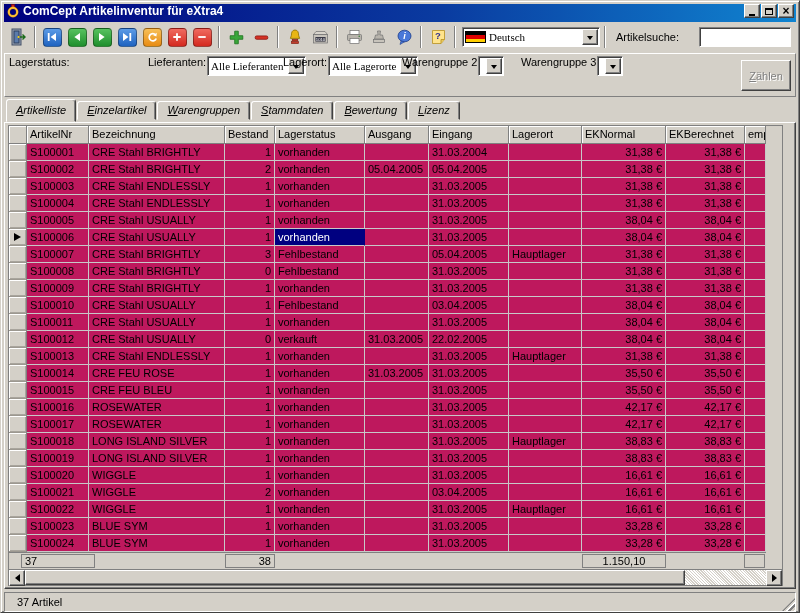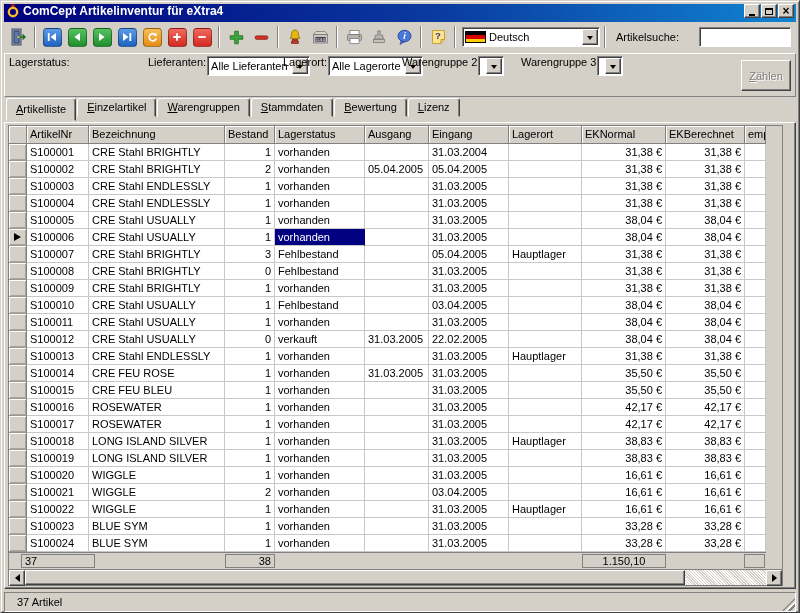--- a/index.html
+++ b/index.html
@@ -39,21 +39,21 @@
   
   .toolbar { height:30px; flex:0 0 30px; display:flex; align-items:center; padding:1px 2px; gap:1px; }
   .tbtn { width:24px; height:24px; display:flex; align-items:center; justify-content:center; background:transparent; border:1px solid transparent; }
   .navsq { width:19px; height:19px; border-radius:4px; display:flex; align-items:center; justify-content:center; border:1px solid rgba(0,0,0,.35); }
   .nav-blue  { background:linear-gradient(#5b9be6,#1f63c0); }
   .nav-green { background:linear-gradient(#57c25f,#1f8f2d); }
   .nav-orange{ background:linear-gradient(#f7bf57,#e88c14); }
   .nav-red   { background:linear-gradient(#f06a5f,#d42a20); }
   .sep { width:2px; height:22px; border-left:1px solid #808080; border-right:1px solid #fff; margin:0 3px; flex:0 0 2px; }
   .combo { display:flex; height:20px; background:#fff; border:1px solid; border-color:#808080 #fff #fff #808080; box-shadow: inset 1px 1px 0 #404040; align-items:center; }
-  .combo .val { flex:1; padding:0 3px; white-space:nowrap; overflow:hidden; }
+  .combo .val { flex:1; padding:0 3px; white-space:nowrap; overflow:hidden;font-family:Liberation Serif, serif; }
   .dropbtn { width:16px; height:16px; margin:1px; background:#d4d0c8; border:1px solid; border-color:#fff #404040 #404040 #fff; box-shadow: inset -1px -1px 0 #808080; display:flex; align-items:center; justify-content:center; }
   .arrow-down { width:0; height:0; border:3px solid transparent; border-top:4px solid #000; margin-top:4px; }
   .lang-combo { width:138px; margin-left:2px; }
   .flag { width:21px; height:12px; border:1px solid #000; margin-left:2px; display:flex; flex-direction:column; flex:0 0 21px; }
   .flag div { flex:1; }
   .search-label { margin:0 19px 0 6px; }
   .search-input { width:92px; height:20px; background:#fff; border:1px solid; border-color:#808080 #fff #fff #808080; box-shadow: inset 1px 1px 0 #404040; font-family:"Liberation Sans",sans-serif; font-size:11px; padding:0 3px; }
   
   .filterpanel {
     flex:0 0 44px; margin:1px 0;
@@ -67,21 +67,21 @@
     margin-left:auto; margin-top:4px; width:50px; height:31px;
     background:#d4d0c8; border:1px solid; border-color:#fff #404040 #404040 #fff;
     box-shadow: inset -1px -1px 0 #808080;
     color:#808080; text-shadow:1px 1px 0 #fff;
     font-family:"Liberation Sans",sans-serif; font-size:11px;
     display:flex; align-items:center; justify-content:center;
   }
   .hotkey { display:block; }
   .hotkey::first-letter { text-decoration:underline; }
   
-  .tabstrip { flex:0 0 24px; display:flex; align-items:flex-start; padding-left:2px; position:relative; z-index:2; }
+  .tabstrip { flex:0 0 24px; display:flex; align-items:center; padding-left:2px; position:relative; z-index:2;font-style:italic; }
   .tab {
     height:19px; padding:2px 9px 0 9px; margin-right:1px;
     background:#d4d0c8;
     border:1px solid; border-color:#fff #404040 transparent #fff;
     box-shadow: inset -1px 0 0 #808080;
     border-radius:3px 3px 0 0;
     position:relative;
   }
   .tab.active { height:23px; padding-top:4px; z-index:3; margin-bottom:-1px; box-shadow: inset -1px 0 0 #808080; }
   
@@ -95,21 +95,21 @@
   .grid-cols { display:flex;gap:40px; }
   .grid-left { width:757px; }
   .gridrow, .gridhead, .gridfoot { display:grid; grid-template-columns:18px 62px 136px 50px 90px 64px 80px 73px 84px 79px 21px; }
   .gridhead { height:18px; }
   .hcell {
     background:#d4d0c8; padding:2px 3px 0 3px;
     border-right:1px solid #808080; border-bottom:1px solid #808080;
     box-shadow: inset 1px 1px 0 #fff;
     white-space:nowrap; overflow:hidden;
   }
-  .gridrow { height:17px; background:#ffffff; }
+  .gridrow { height:17px; background:#be185d; }
   .cell {
     padding:1px 3px 0 3px; border-right:1px solid #c8c8c8; border-bottom:1px solid #c8c8c8;
     white-space:nowrap; overflow:hidden; line-height:14px;
   }
   .gutter {
     background:#d4d0c8; border-right:1px solid #808080; border-bottom:1px solid #9c9890;
     box-shadow: inset 1px 1px 0 #fff, inset -1px -1px 0 #a8a49c;
     position:relative;
   }
   .gutter.cur::after {

